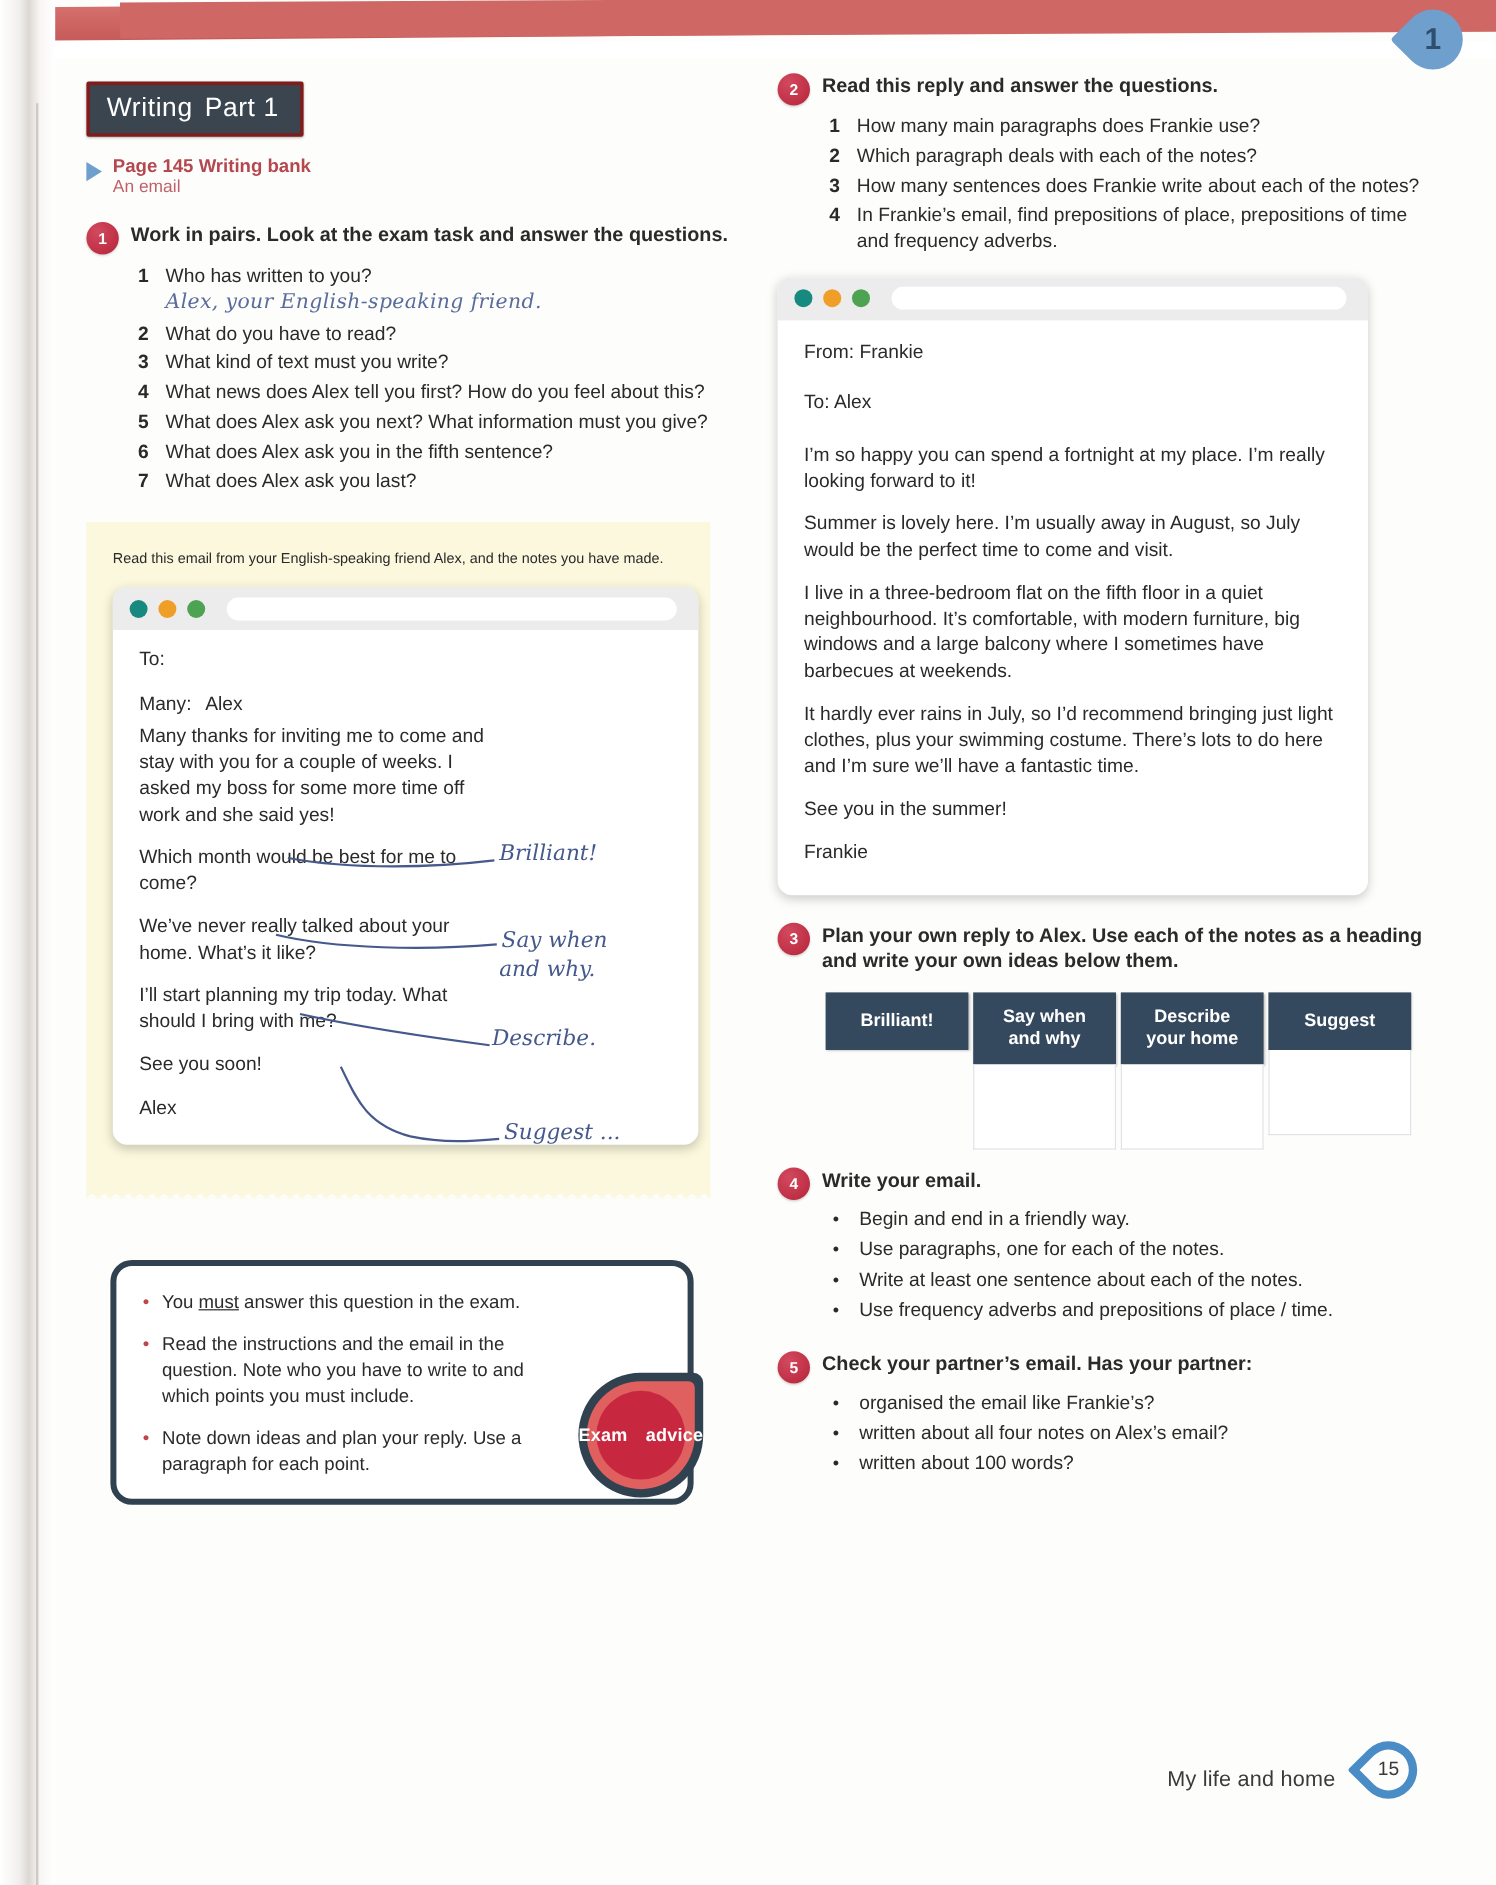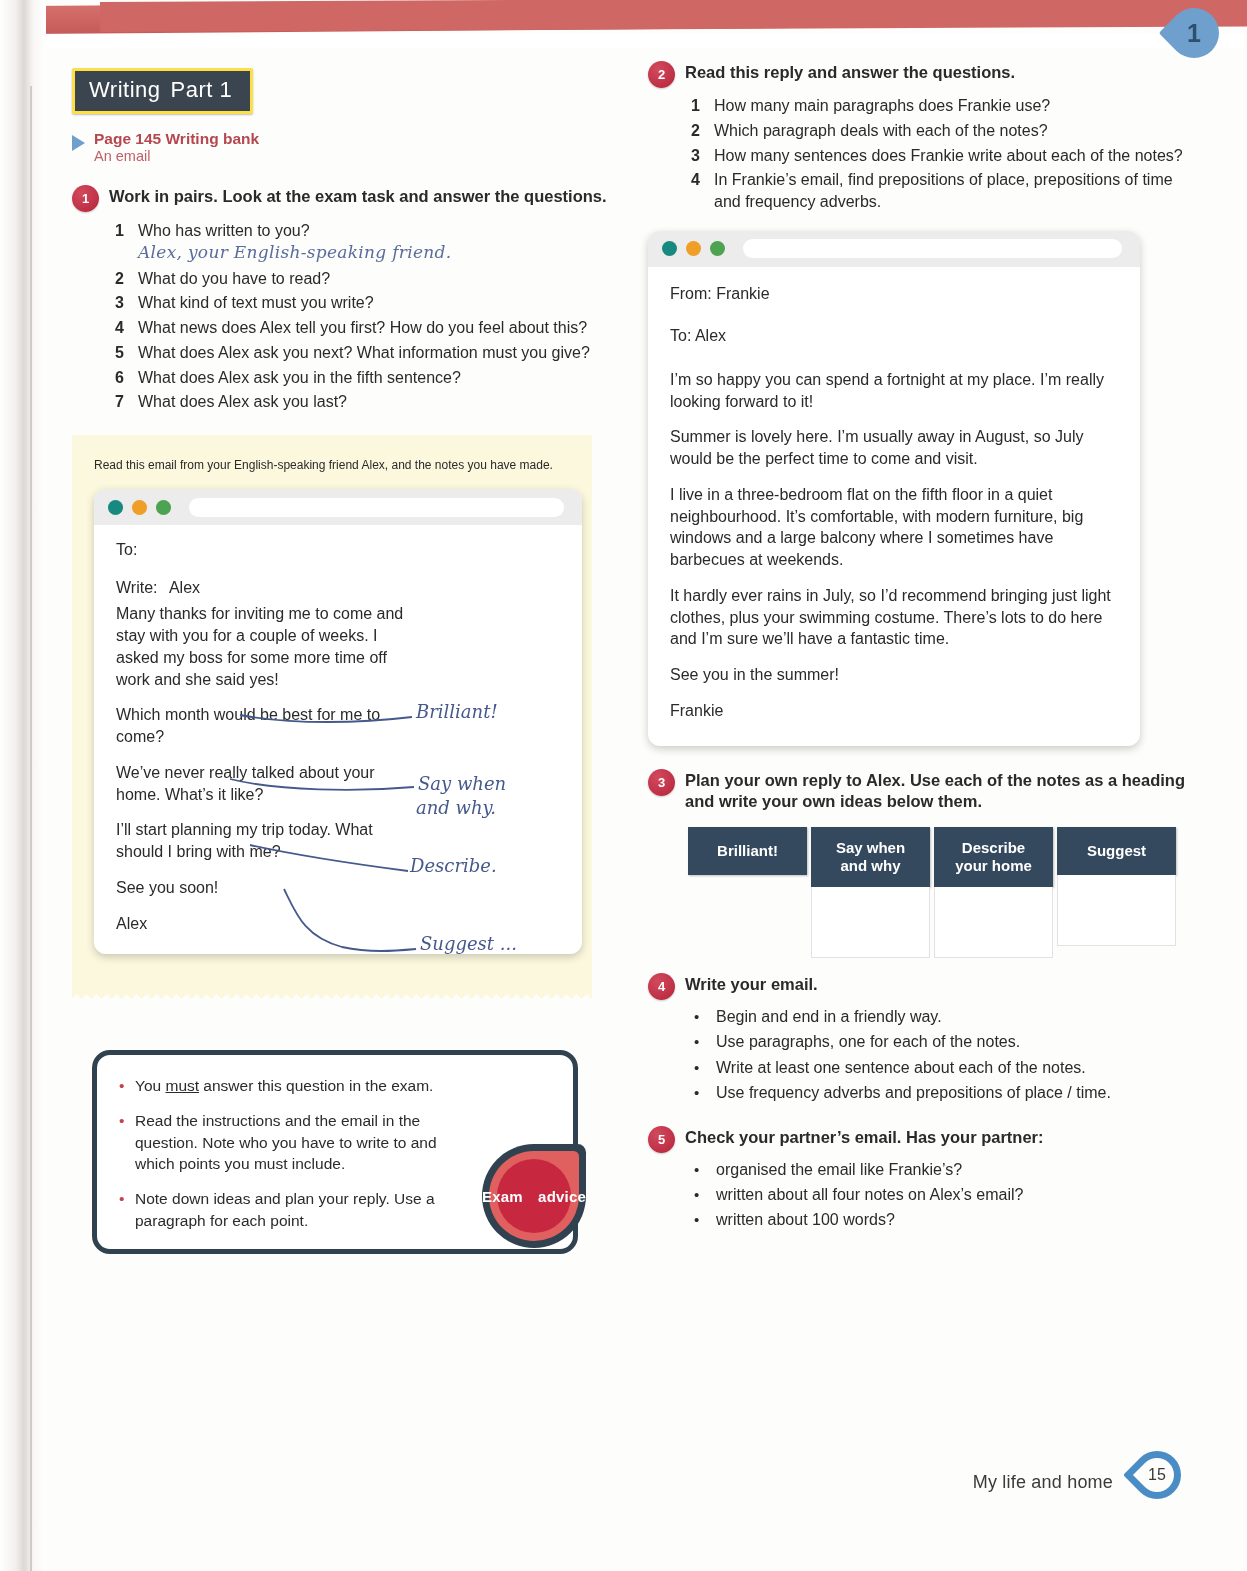--- a/index.html
+++ b/index.html
@@ -58,21 +58,21 @@
     font-size:25px;font-weight:700;color:#2f4f6e;
   }
 
   
   #col-left{position:absolute;left:72px;top:68px;width:545px;}
   #col-right{position:absolute;left:648px;top:60px;width:548px;}
 
   
   #section-title-wrap{
     display:inline-block;
-    background:#fde047;
+    background:#7f1d1d;
     padding:3px;
     border-radius:2px;
     box-shadow:0 1px 2px rgba(0,0,0,.25);
   }
   #section-title{
     background:#3b4550;
     color:#ffffff;
     font-size:22px;
     letter-spacing:.5px;
     padding:6px 18px 8px 14px;
@@ -391,21 +391,21 @@
     <div id="task-mail" class="mailwin">
       <div class="mailbar">
         <span class="dot teal"></span>
         <span class="dot orange"></span>
         <span class="dot green"></span>
         <span class="urlbar"></span>
       </div>
       <div class="mailbody">
         <div class="fld">To:</div>
         <div class="fld" style="margin-bottom:6px;">
-          <span>Write:</span>
+          <span>Many:</span>
           <span style="margin-left:7px;">Alex</span>
         </div>
         <p>Many thanks for inviting me to come and stay with you for a couple of weeks. I asked my boss for some more time off work and she said yes!</p>
         <p>Which month would be best for me to come?</p>
         <p>We’ve never really talked about your home. What’s it like?</p>
         <p>I’ll start planning my trip today. What should I bring with me?</p>
         <p>See you soon!</p>
         <p style="margin-bottom:0;">Alex</p>
       </div>
 

